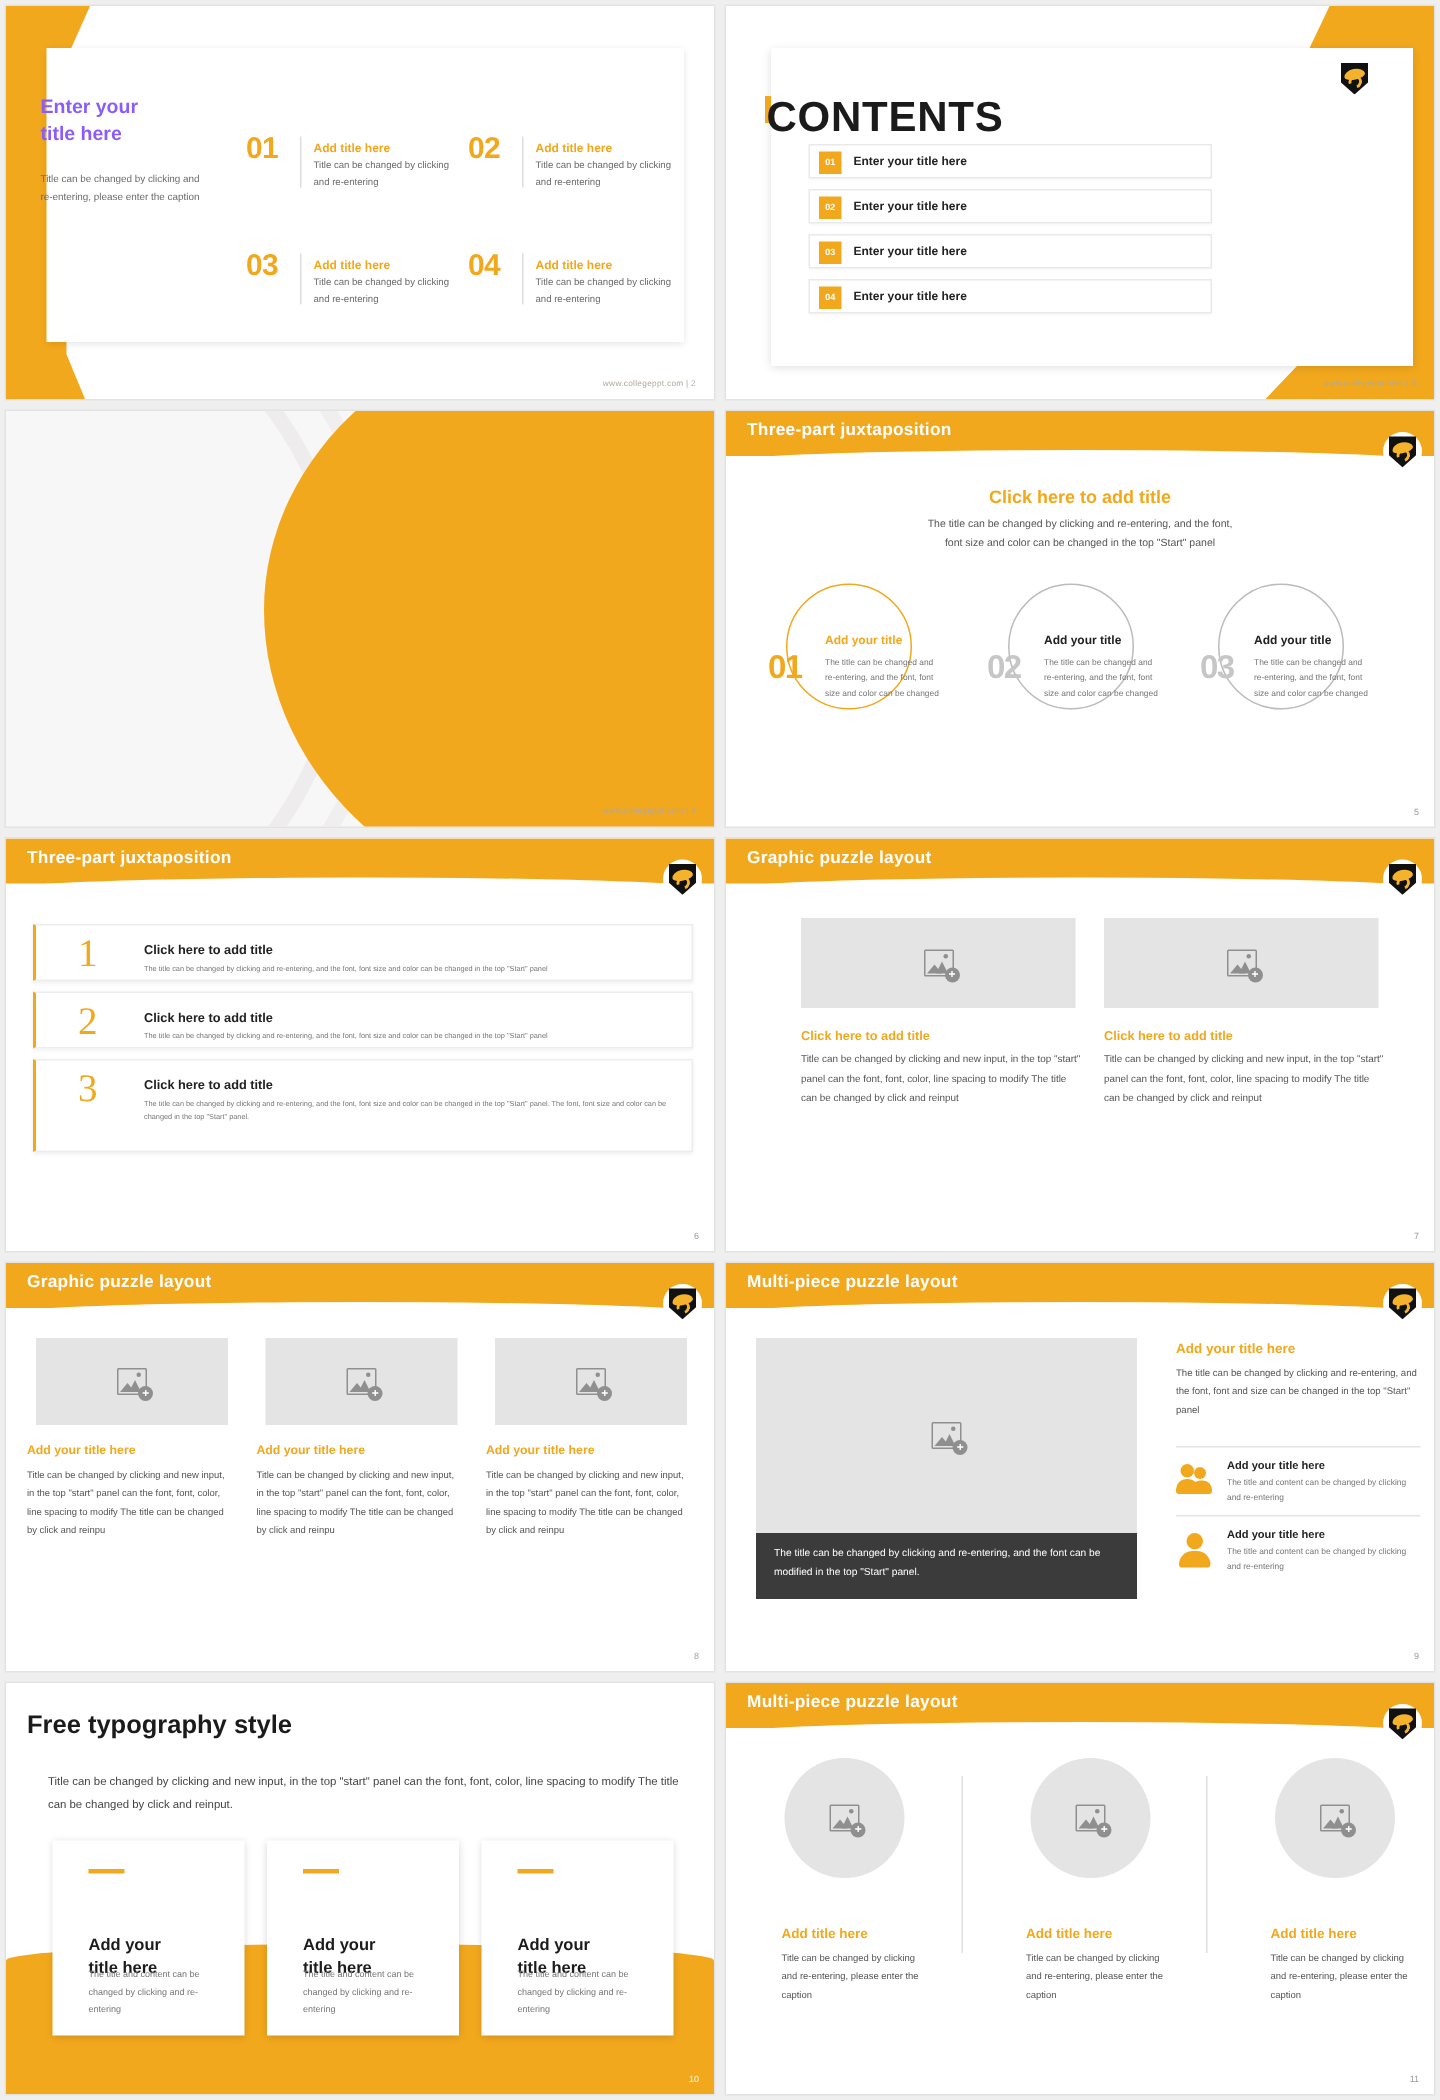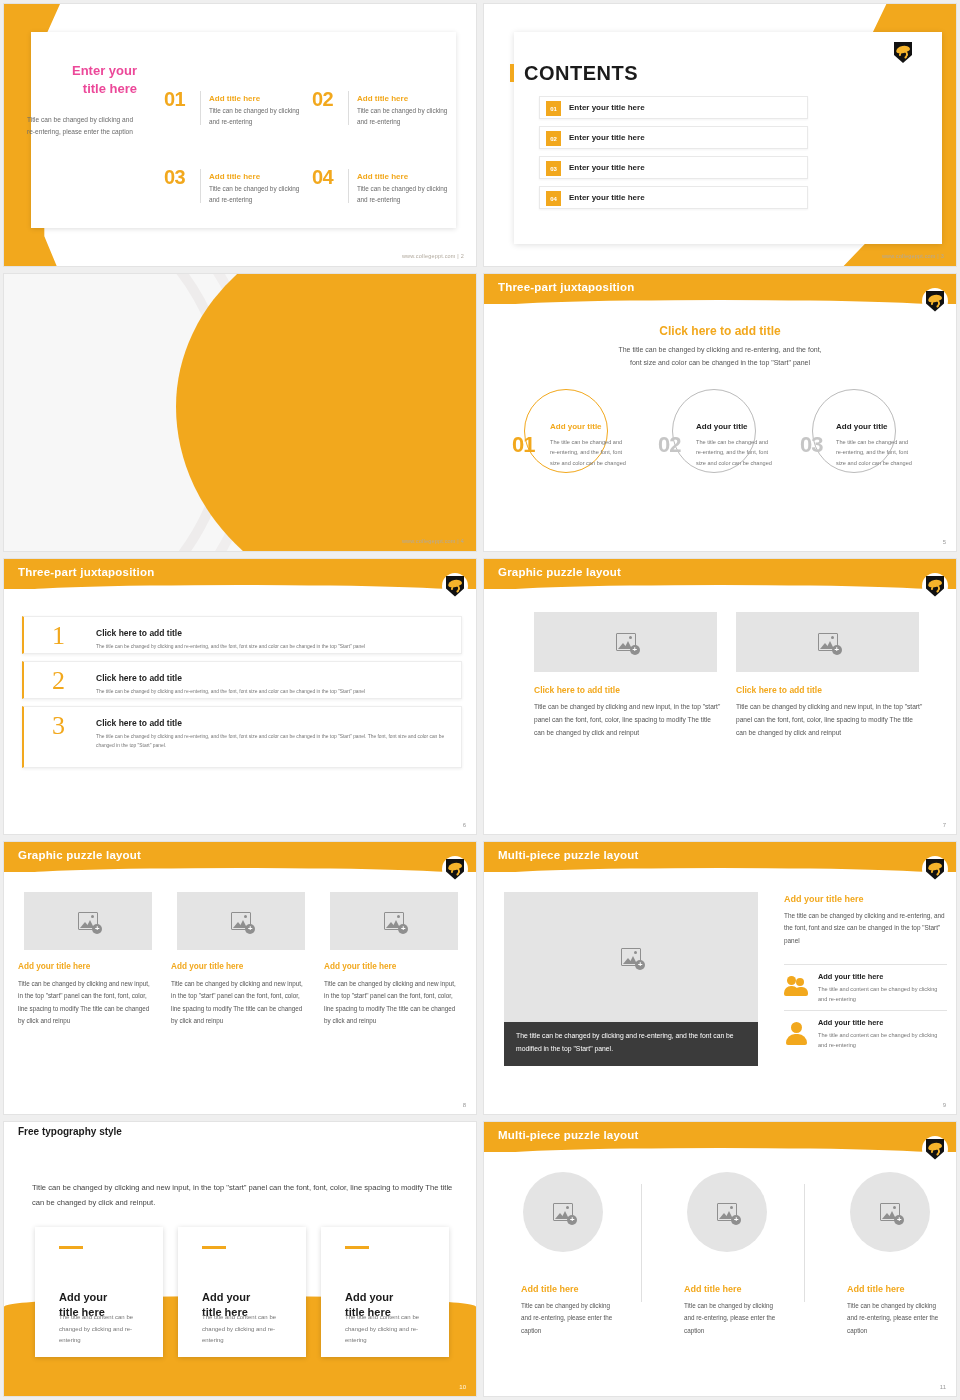--- a/index.html
+++ b/index.html
@@ -26,39 +26,39 @@
      border-bottom-color:transparent;transform:rotate(25deg);}
 
   .pgnum{position:absolute;right:10px;bottom:6px;font-size:6px;color:#9a9a9a;}
   .foot{position:absolute;right:12px;bottom:7px;font-size:5.5px;color:#b0a89c;letter-spacing:.2px;}
 
   
   .s1 .ybar{position:absolute;left:0;top:0;width:56px;height:270px;background:#F2A81D;
      clip-path:polygon(0 0,100% 0,72% 13%,72% 86%,100% 100%,0 100%);}
   .s1 .card{position:absolute;left:27px;top:28px;width:425px;height:196px;background:#fff;
      box-shadow:0 1px 5px rgba(0,0,0,.13);}
-  .s1 .ttl{position:absolute;left:23px;top:58px;font-size:13px;font-weight:bold;color:#ec4899;line-height:1.35;width:110px;text-align:right;}
+  .s1 .ttl{position:absolute;left:23px;top:58px;font-size:13px;font-weight:bold;color:#8b5cf6;line-height:1.35;width:110px;}
   .s1 .sub{position:absolute;left:23px;top:110px;width:115px;font-size:6.6px;color:#6b6b6b;line-height:1.75;}
   .s1 .item{position:absolute;width:150px;}
   .s1 .item .num{position:absolute;left:0;top:-6px;font-size:20px;font-weight:bold;color:#F2A81D;letter-spacing:-.5px;}
   .s1 .item .bar{position:absolute;left:36px;top:-3px;width:1px;height:34px;background:#ddd;}
   .s1 .item .ih{position:absolute;left:45px;top:0px;font-size:8px;font-weight:bold;color:#F2A81D;}
   .s1 .item .ib{position:absolute;left:45px;top:12px;width:100px;font-size:6.4px;color:#6b6b6b;line-height:1.7;}
   .s1 .p1{left:160px;top:90px;}
   .s1 .p2{left:308px;top:90px;}
   .s1 .p3{left:160px;top:168px;}
   .s1 .p4{left:308px;top:168px;}
 
   
   .s2 .ycorner{position:absolute;right:0;top:0;width:120px;height:270px;background:#F2A81D;
      clip-path:polygon(42% 0,100% 0,100% 100%,0 100%,28% 87%,28% 13%);}
   .s2 .card{position:absolute;left:30px;top:28px;width:428px;height:212px;background:#fff;
      box-shadow:0 1px 6px rgba(0,0,0,.13);}
   .s2 .accent{position:absolute;left:26px;top:60px;width:4px;height:18px;background:#F2A81D;}
-  .s2 .big{position:absolute;left:40px;top:58px;font-size:20px;font-weight:bold;color:#1b1b1b;letter-spacing:.5px;}
+  .s2 .big{position:absolute;left:27px;top:58px;font-size:28px;font-weight:bold;color:#1b1b1b;letter-spacing:.5px;}
   .s2 .logo2{position:absolute;right:44px;top:38px;}
   .s2 .row{position:absolute;left:55px;width:269px;height:23px;border:1px solid #e9e9e9;background:#fff;
      box-shadow:0 1px 2px rgba(0,0,0,.05);}
   .s2 .row .bx{position:absolute;left:6px;top:4px;width:15px;height:15px;background:#F2A81D;color:#fff;
      font-size:6px;font-weight:bold;display:flex;align-items:center;justify-content:center;}
   .s2 .row .tx{position:absolute;left:29px;top:6px;font-size:8px;font-weight:bold;color:#222;}
   .s2 .r1{top:92px;} .s2 .r2{top:122px;} .s2 .r3{top:152px;} .s2 .r4{top:182px;}
 
   
   .s3{background:#f7f7f7;}
@@ -147,21 +147,21 @@
   .ico-users .hB{position:absolute;left:12px;top:4px;width:8px;height:8px;border-radius:50%;background:#F2A81D;}
   .ico-users .bB{position:absolute;left:10px;top:13px;width:14px;height:9px;background:#F2A81D;border-radius:6px 6px 2px 2px;}
   .ico-user{position:relative;}
   .ico-user .h{position:absolute;left:7px;top:2px;width:11px;height:11px;border-radius:50%;background:#F2A81D;}
   .ico-user .b{position:absolute;left:2px;top:14px;width:21px;height:11px;background:#F2A81D;border-radius:9px 9px 2px 2px;}
 
   
   .s9{background:#fff;}
   .s9 .yb{position:absolute;left:0;bottom:0;width:100%;height:100px;background:#F2A81D;
      border-top-left-radius:100% 22px;border-top-right-radius:100% 22px;}
-  .s9 .t{position:absolute;left:14px;top:4px;font-size:10px;font-weight:bold;color:#1b1b1b;}
+  .s9 .t{position:absolute;left:14px;top:18px;font-size:17px;font-weight:bold;color:#1b1b1b;}
   .s9 .p{position:absolute;left:28px;top:58px;width:430px;font-size:7.6px;color:#444;line-height:2;}
   .s9 .cd{position:absolute;top:105px;width:128px;height:130px;background:#fff;box-shadow:0 1px 5px rgba(0,0,0,.16);}
   .s9 .cd .dash{position:absolute;left:24px;top:19px;width:24px;height:3px;background:#F2A81D;}
   .s9 .cd .h{position:absolute;left:24px;top:35px;font-size:11px;font-weight:bold;color:#1b1b1b;line-height:1.4;margin-top:28px;}
   .s9 .cd .b{position:absolute;left:24px;top:85px;width:92px;font-size:6px;color:#777;line-height:1.95;}
   .s9 .q1{left:31px;} .s9 .q2{left:174px;} .s9 .q3{left:317px;}
 
   
   .s10 .cir{position:absolute;top:50px;width:80px;height:80px;border-radius:50%;background:#e4e4e4;
      display:flex;align-items:center;justify-content:center;}

